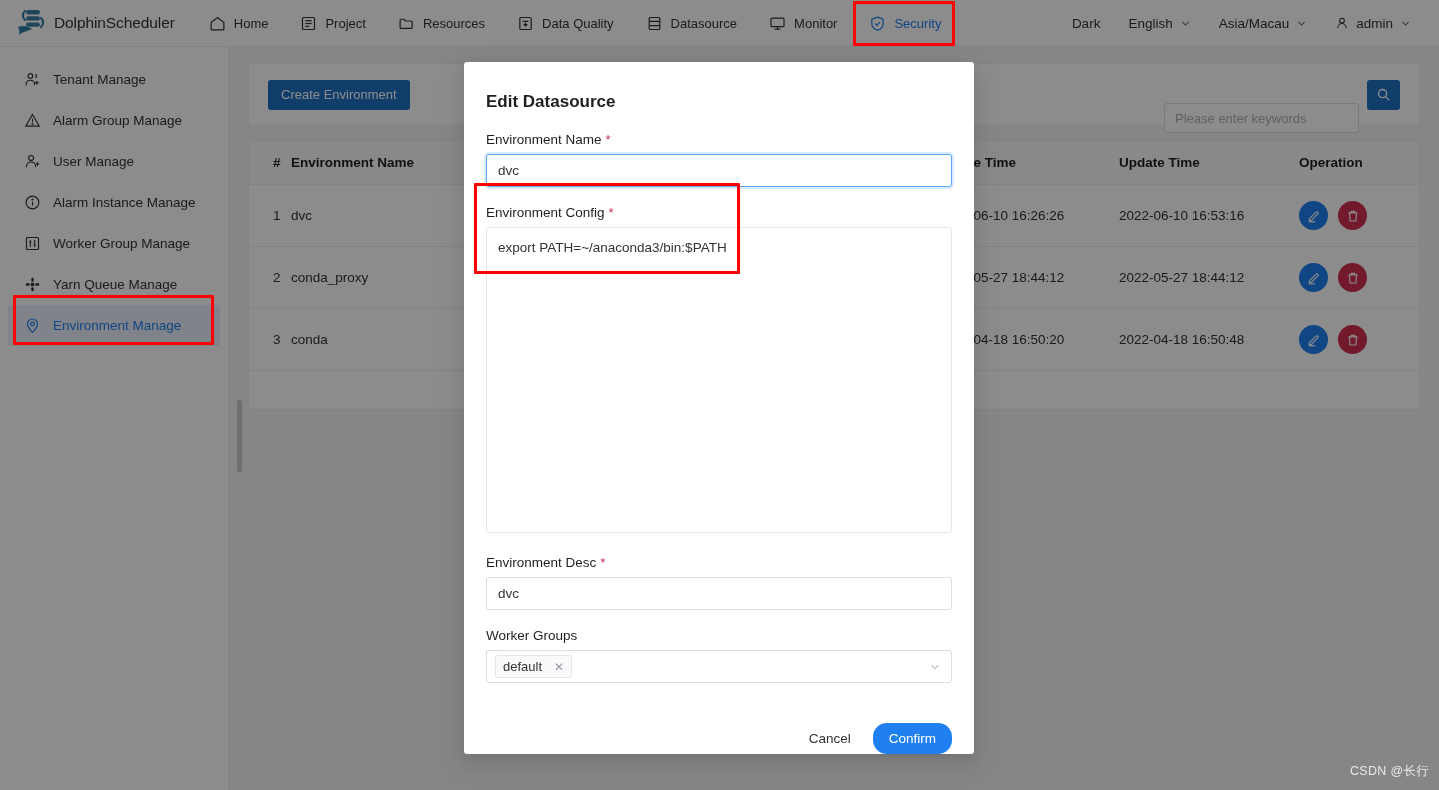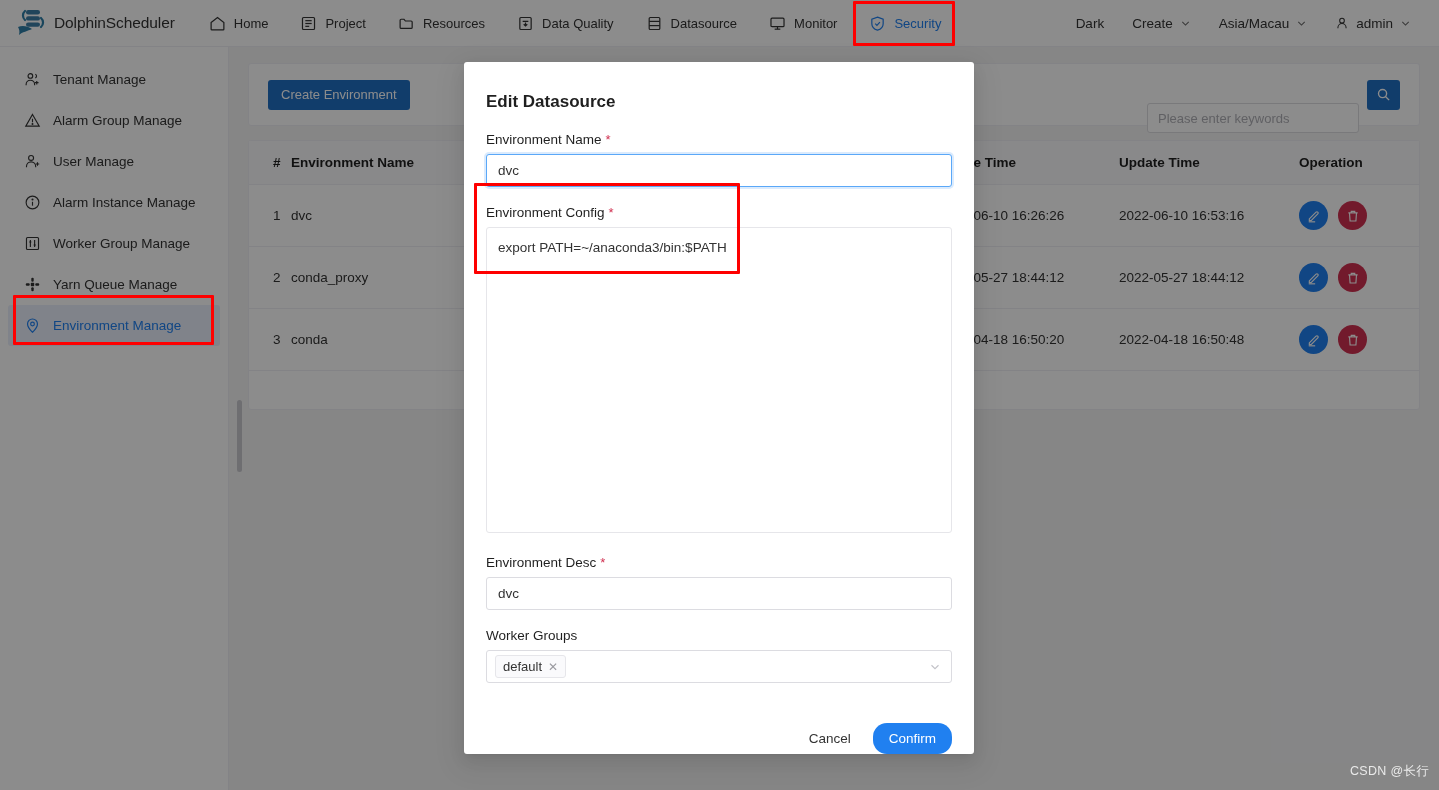--- a/index.html
+++ b/index.html
@@ -119,21 +119,21 @@
     height: 30px; padding: 0 13px;
     font-size: 13px;
     font-family: "Liberation Sans", sans-serif;
     cursor: pointer;
   }
   .toolbar-right {
     margin-left: auto;
     display: flex; align-items: center; gap: 8px;
   }
   .search-input {
-    width: 212px; height: 30px;
+    width: 195px; height: 30px;
     border: 1px solid #dcdce1; border-radius: 3px;
     padding: 0 10px; font-size: 13px;
     color: #333;
     font-family: "Liberation Sans", sans-serif;
     outline: none;
     background: #fff;
     margin-top: 47px;
   }
   .search-input::placeholder { color: #b0b0b6; }
   .search-btn {
@@ -220,21 +220,21 @@
   .field-block { margin-bottom: 18px; }
   .select-box {
     width: 100%; height: 33px;
     border: 1px solid #dcdce1; border-radius: 3px;
     display: flex; align-items: center;
     padding: 0 8px;
     position: relative;
     cursor: pointer;
   }
   .tag {
-    display: inline-flex; align-items: center; gap: 6px;
+    display: inline-flex; align-items: center; gap: 12px;
     height: 23px; padding: 0 7px;
     border: 1px solid #e6e6ea; border-radius: 3px;
     background: #fafafc;
     font-size: 13px; color: #333;
   }
   .tag-x { font-size: 12px; color: #9a9aa0; cursor: pointer; line-height: 1; }
   .select-caret {
     position: absolute; right: 10px; top: 50%;
     transform: translateY(-50%);
     width: 12px; height: 12px; color: #c2c2c8;
@@ -356,21 +356,21 @@
         </div>
       </div>
 
       <div class="nav-spacer"></div>
 
       <div class="nav-right">
         <div class="chunk">
           <span>Dark</span>
         </div>
         <div class="chunk">
-          <span>Create</span>
+          <span>English</span>
           <svg class="caret" viewBox="0 0 24 24" fill="none" stroke="currentColor" stroke-width="2.2">
               <path d="M5 8.5 L12 15.5 L19 8.5"></path>
             </svg>
         </div>
         <div class="chunk">
           <span>Asia/Macau</span>
           <svg class="caret" viewBox="0 0 24 24" fill="none" stroke="currentColor" stroke-width="2.2">
               <path d="M5 8.5 L12 15.5 L19 8.5"></path>
             </svg>
         </div>

